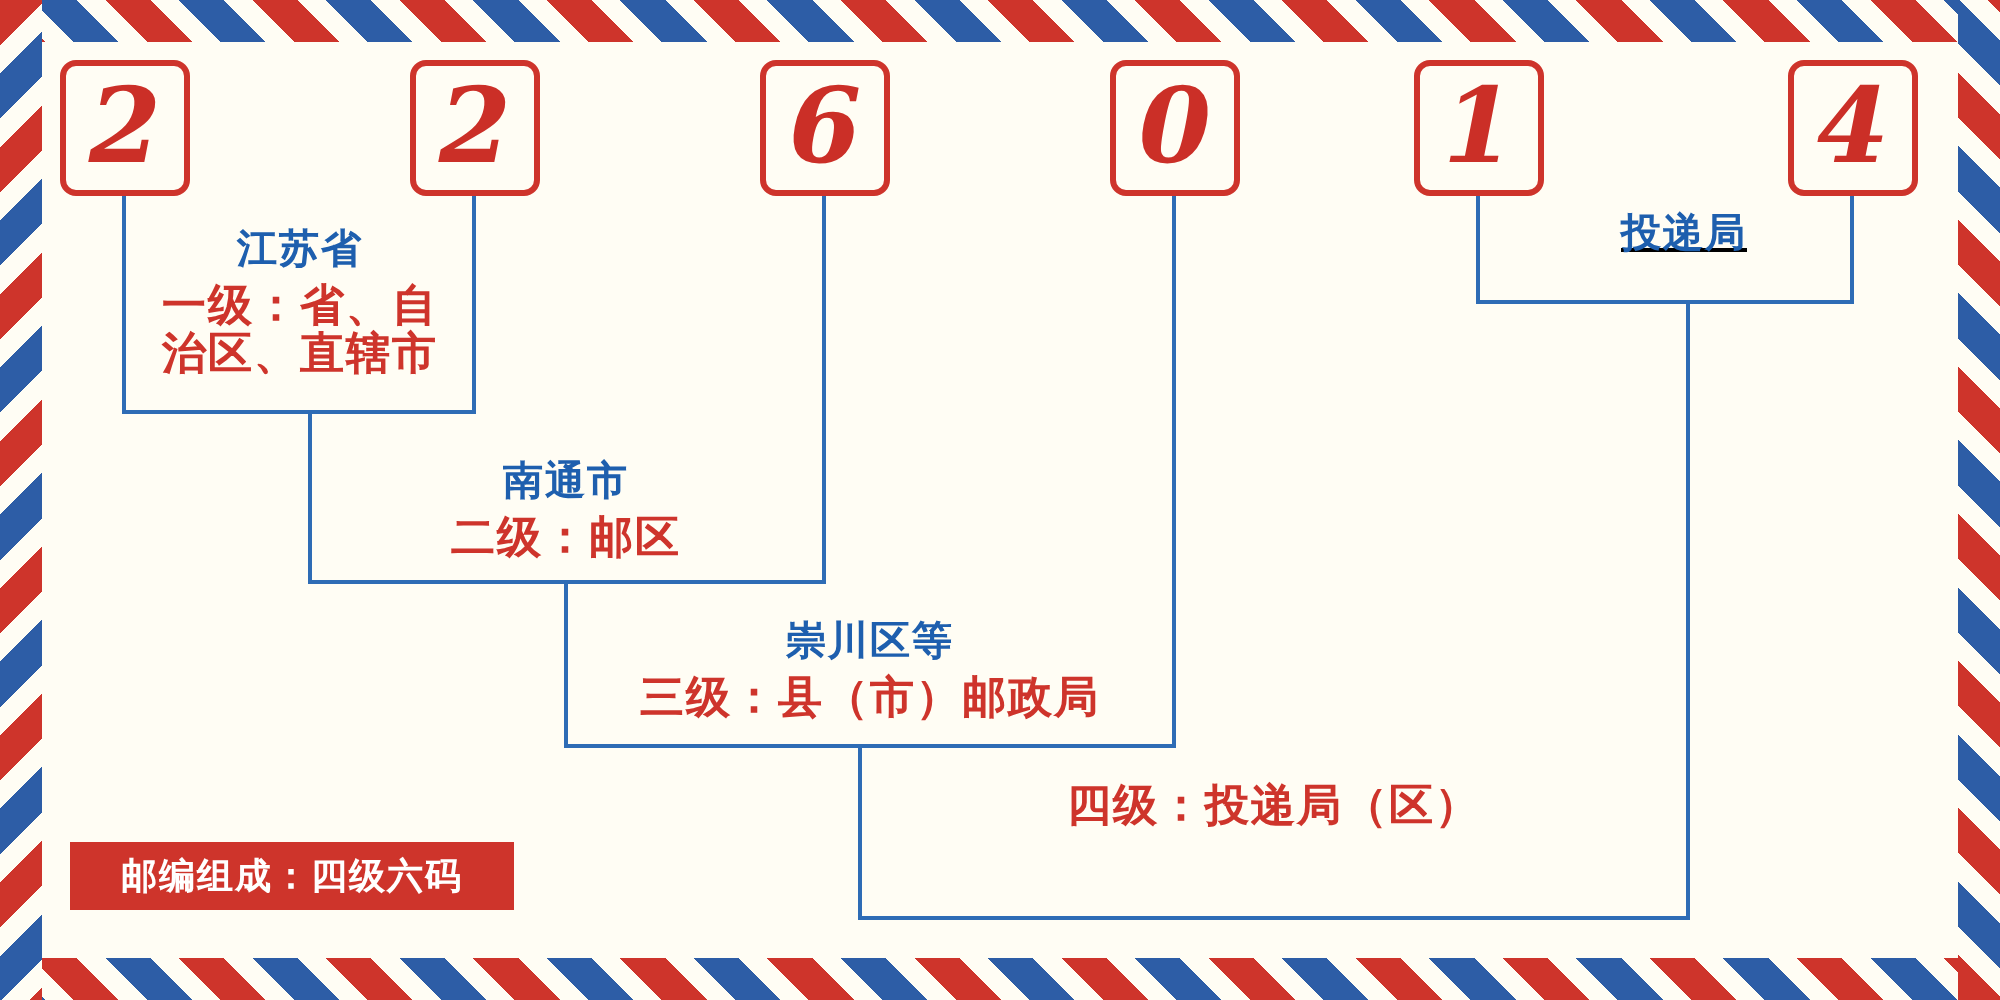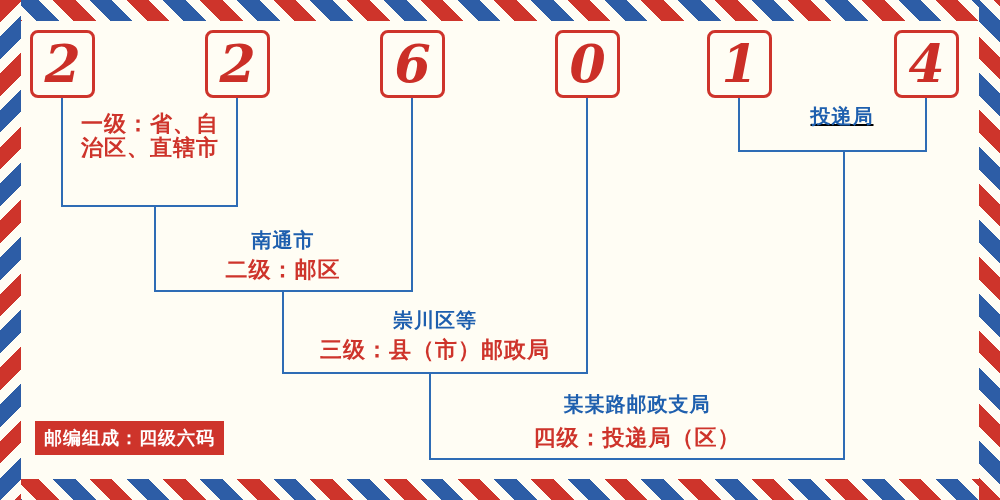--- a/index.html
+++ b/index.html
@@ -84,21 +84,21 @@
   }
   .g1 { left:70px;  top:112px; width:160px; }
   .g2 { left:193px; top:228px; width:180px; }
   .g3 { left:320px; top:308px; width:230px; }
   .g4 { left:527px; top:392px; width:220px; }
   .g4 .place-name { margin-bottom:10px; }
   .g5 { left:782px; top:104px; width:120px;text-decoration:underline; }
 
   
   .badge {
-    position:absolute; left:35px; top:421px; width:189px; height:34px;
+    position:absolute; left:35px; top:421px; width:222px; height:34px;
     background:#ce342b; color:#ffffff; font-size:18px; font-weight:bold;
     display:flex; align-items:center; justify-content:center;
     letter-spacing:1px; z-index:4;
   }
 </style>
 </head>
 <body>
 
 <div class="canvas">
 
@@ -136,36 +136,36 @@
   <div class="line v l-b4v"></div>
   <div class="line h l-h3"></div>
   <div class="line v l-c3"></div>
   <div class="line h l-h4"></div>
   <div class="line v l-rv"></div>
   <div class="line v l-b5v"></div>
   <div class="line v l-b6v"></div>
   <div class="line h l-h5"></div>
 
   <div class="label-group g1">
+    <div class="place-name">江苏省</div>
     <div class="level-desc">一级：省、自</div>
     <div class="level-desc">治区、直辖市</div>
   </div>
 
   <div class="label-group g3">
     <div class="place-name">崇川区等</div>
     <div class="level-desc">三级：县（市）邮政局</div>
   </div>
 
   <div class="label-group g2">
     <div class="place-name">南通市</div>
     <div class="level-desc">二级：邮区</div>
   </div>
 
   <div class="label-group g4">
-    <div class="place-name">某某路邮政支局</div>
     <div class="level-desc">四级：投递局（区）</div>
   </div>
 
   <div class="label-group g5">
     <div class="place-name">投递局</div>
   </div>
 
   <div class="badge">邮编组成：四级六码</div>
 
 </div>

